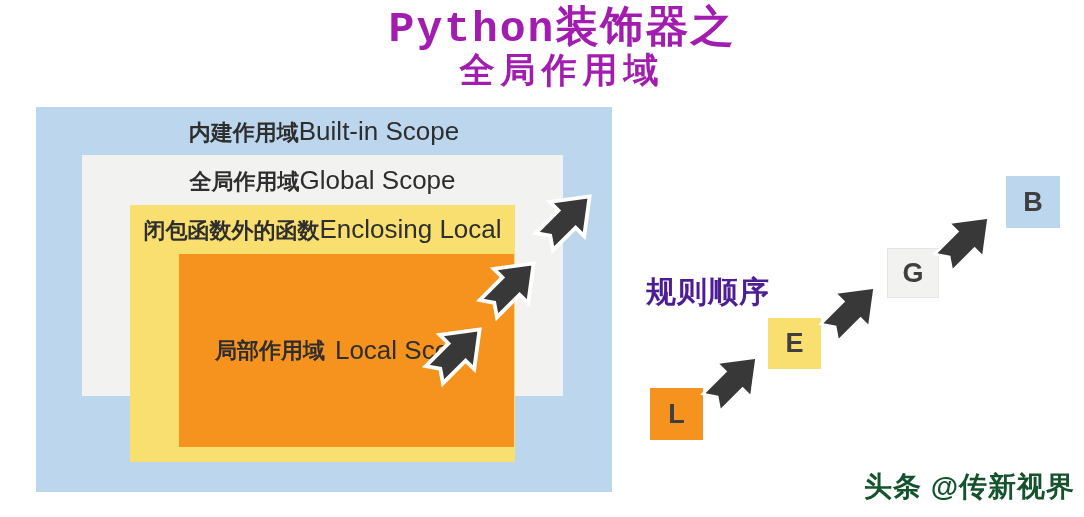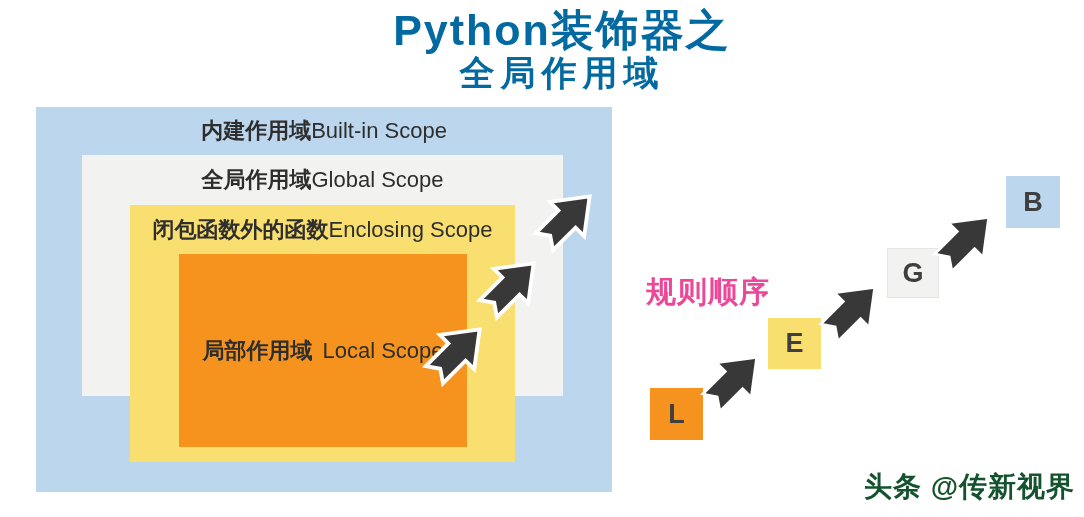--- a/index.html
+++ b/index.html
@@ -16,36 +16,36 @@
   .box{position:absolute;}
   .box-builtin{left:36px;top:107px;width:576px;height:385px;}
   .box-global{left:46px;top:48px;width:481px;height:241px;}
   .box-enclosing{left:48px;top:50px;width:385px;height:257px;}
   .box-local{left:49px;top:49px;width:288px;height:193px;}
   .rowlabel{
     position:absolute;left:0;top:0;width:100%;text-align:center;
     color:#2e2e2e;white-space:nowrap;
   }
   .rowlabel .zh{font-weight:bold;font-size:22px;}
-  .rowlabel .en{font-weight:normal;font-size:22px;}
+  .rowlabel .en{font-weight:normal;font-size:26px;}
   .lbl-builtin{height:48px;line-height:48px;}
   .lbl-global{height:50px;line-height:50px;}
   .lbl-enclosing{height:49px;line-height:49px;}
   .lbl-local{top:0;height:100%;display:flex;align-items:center;justify-content:center;}
   .lbl-local .en{margin-left:10px;}
   
   .arrow{
     position:absolute;width:64px;height:64px;
     transform:rotate(-45deg);
   }
   .arrow svg{display:block;width:100%;height:100%;overflow:visible;}
   
   .rule-label{
     position:absolute;left:646px;top:272px;width:150px;
-    font-size:30px;font-weight:bold;color:#ec4899;letter-spacing:1px;
+    font-size:30px;font-weight:bold;color:#4c1d95;letter-spacing:1px;
   }
   .step{
     position:absolute;display:flex;align-items:center;justify-content:center;
     font-size:27px;font-weight:bold;color:#3f3f3f;
   }
   .step-l{left:650px;top:388px;width:53px;height:52px;}
   .step-e{left:768px;top:318px;width:53px;height:51px;}
   .step-g{left:887px;top:248px;width:52px;height:50px;border:1px solid #e5e5e5;box-sizing:border-box;}
   .step-b{left:1006px;top:176px;width:54px;height:52px;}
   
@@ -54,41 +54,41 @@
     font-size:28px;font-weight:bold;color:#14532d;letter-spacing:1px;
     text-shadow:2px 2px 0 rgba(255,255,255,.95),-1px -1px 0 rgba(255,255,255,.7);
     white-space:nowrap;
   }
 </style>
 </head>
 <body>
 
 <div class="stage">
 
-  <div class="title" style="color: #0369a1;">
+  <div class="title" style="color: #a21caf; font-family: Liberation Mono, monospace;">
     <div class="t1">Python装饰器之</div>
     <div class="t2">全局作用域</div>
   </div>
 
   <div class="box box-builtin" style="background-color: rgb(188, 214, 237);">
     <div class="rowlabel lbl-builtin">
       <span class="zh">内建作用域</span><span class="en">Built-in Scope</span>
     </div>
 
     <div class="box box-global" style="background-color: rgb(242, 242, 241);">
       <div class="rowlabel lbl-global">
         <span class="zh">全局作用域</span><span class="en">Global Scope</span>
       </div>
 
       <div class="box box-enclosing" style="background-color: rgb(249, 223, 112);">
         <div class="rowlabel lbl-enclosing">
-          <span class="zh">闭包函数外的函数</span><span class="en">Enclosing Scope</span>
+          <span class="zh">闭包函数外的函数</span><span class="en">Enclosing Local</span>
         </div>
 
-        <div class="box box-local" style="background-color: rgb(246, 146, 30);">
+        <div class="box box-local" style="background-color: rgb(246, 146, 30); padding-left: 47px;">
           <div class="rowlabel lbl-local">
             <span class="zh">局部作用域</span>
               <span class="en">Local Scope</span>
           </div>
         </div>
 
       </div>
     </div>
   </div>
 

